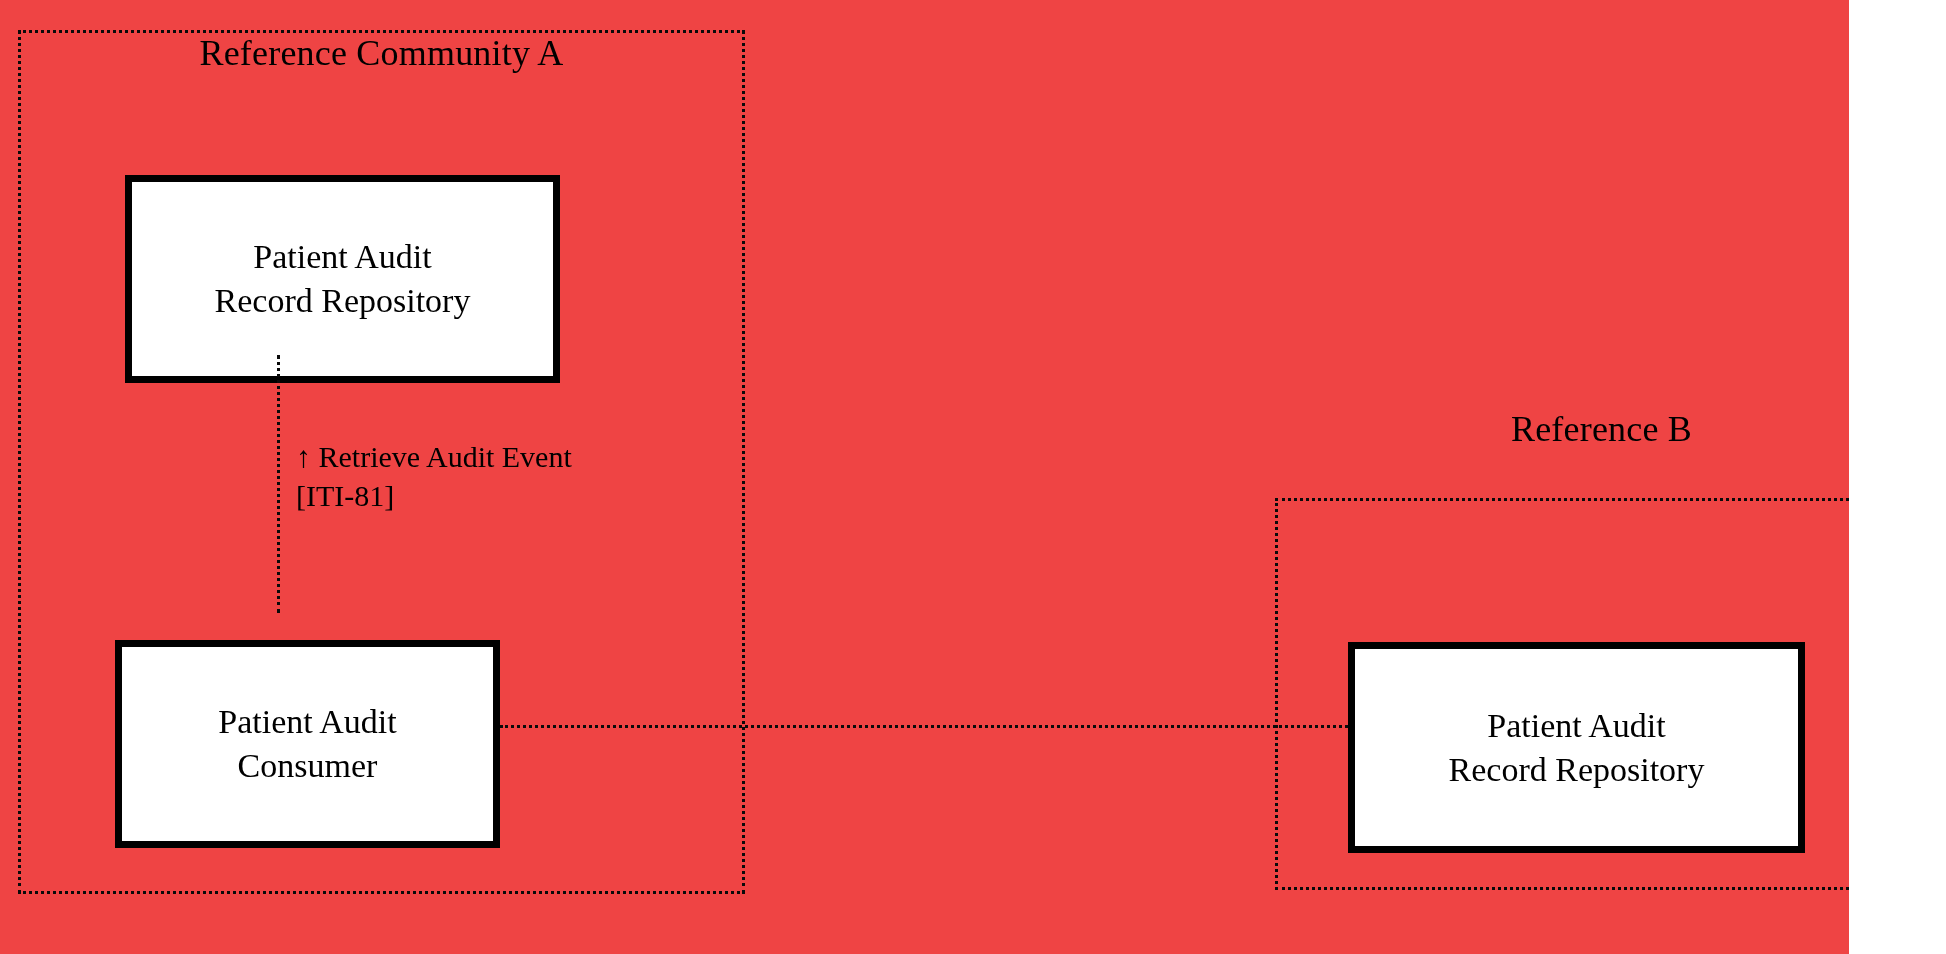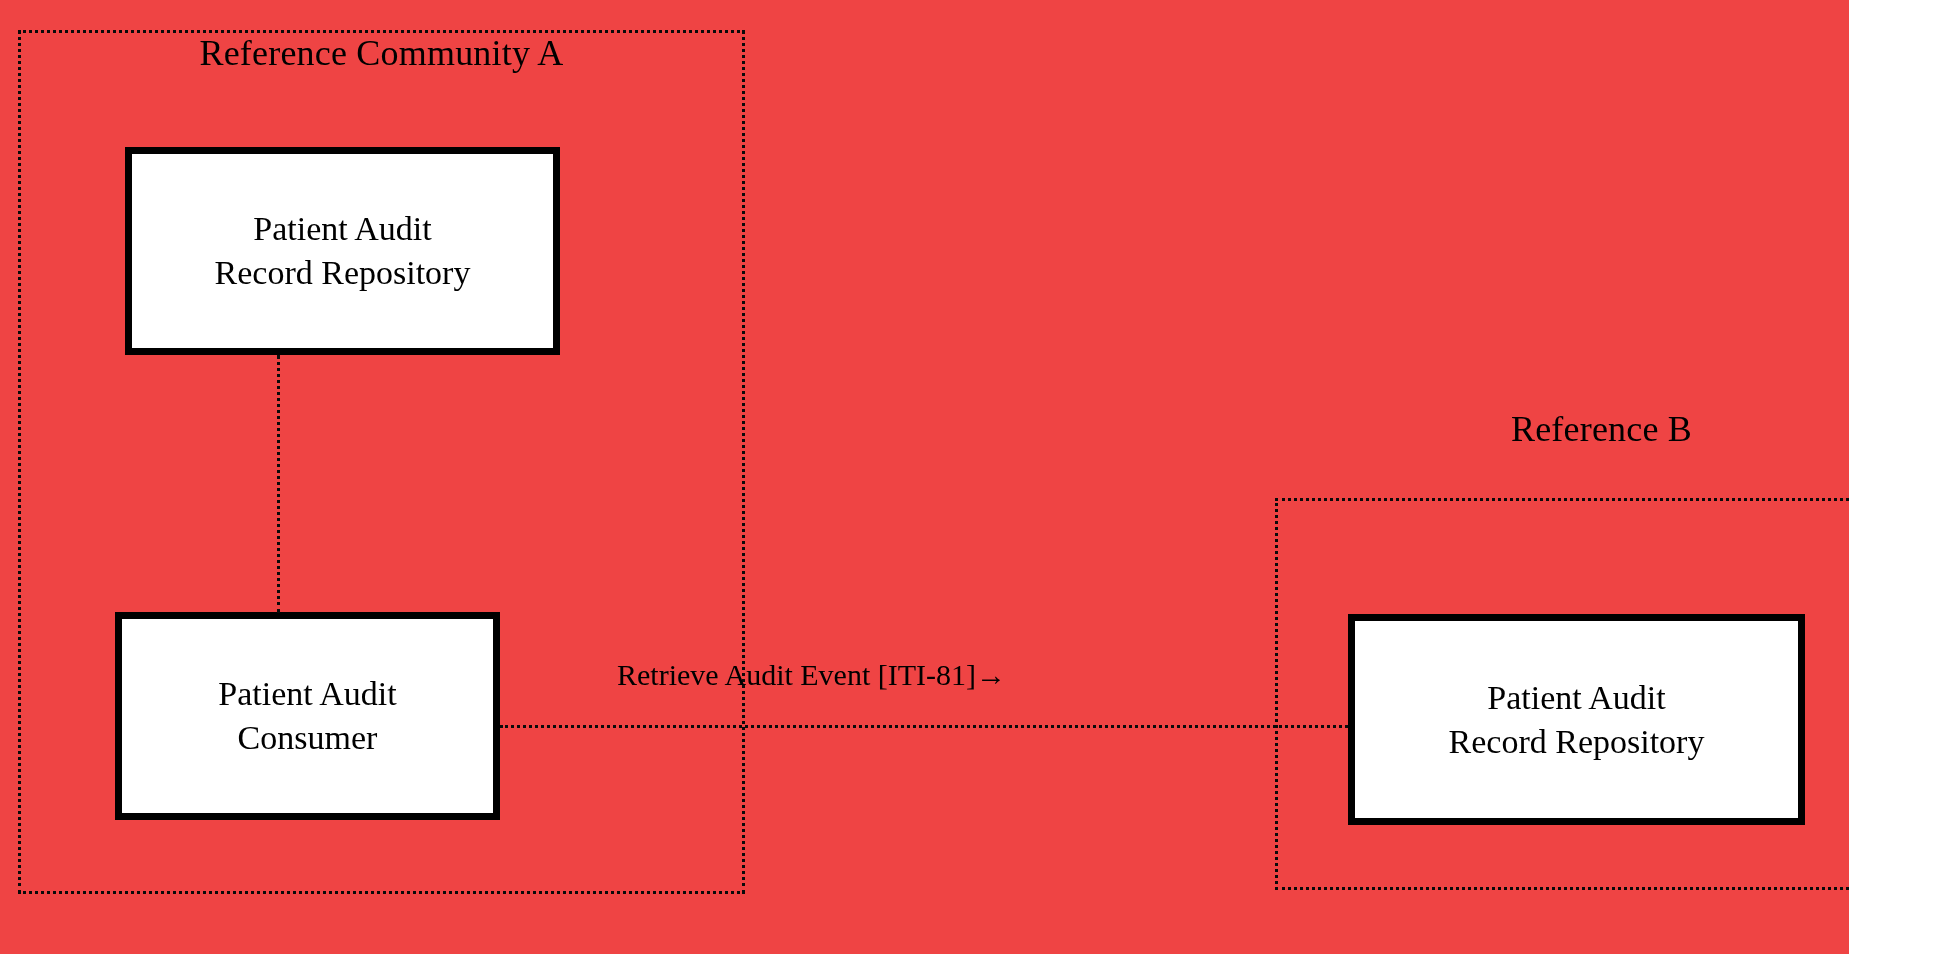--- a/index.html
+++ b/index.html
@@ -41,20 +41,21 @@
   
   .actor-box {
     position: absolute;
     border: 7px solid #000000;
     background: #ffffff;
     box-sizing: border-box;
     display: flex;
     align-items: center;
     justify-content: center;
     text-align: center;
+    margin-top: 28px;
   }
   .actor-label {
     font-size: 34px;
     line-height: 1.28;
     white-space: pre-line;
     padding: 0 6px;
   }
 
   
   .conn-v {
@@ -101,29 +102,30 @@
 Record Repository</span>
   </div>
 
   <div class="actor-box" style="left:115px; top:612px; width:385px; height:208px;">
     <span class="actor-label">Patient Audit
 Consumer</span>
   </div>
 
   <div class="conn-v" style="left:277px; top:355px; height:258px;"></div>
 
+  <div class="conn-label" style="left:296px; top:437px; width:330px;">↑ Retrieve Audit Event
+  [ITI-81]</div>
 
   <div class="community" style="left:1275px; top:498px; width:653px; height:392px;">
   </div>
   <div class="community-title" style="left:1275px; width:653px; top:410px;">Reference B</div>
 
   <div class="actor-box" style="left:1348px; top:614px; width:457px; height:211px;">
     <span class="actor-label">Patient Audit
 Record Repository</span>
   </div>
 
   <div class="conn-h" style="left:500px; top:725px; width:848px;"></div>
 
-  <div class="conn-label h-label" style="left:617px; top:655px;">Retrieve Audit Event [ITI-81]→</div>
 
   <div class="edge-sliver" style="left:1941px; top:400px; height:68px;"></div>
 
 </div>
 
 </body></html>

